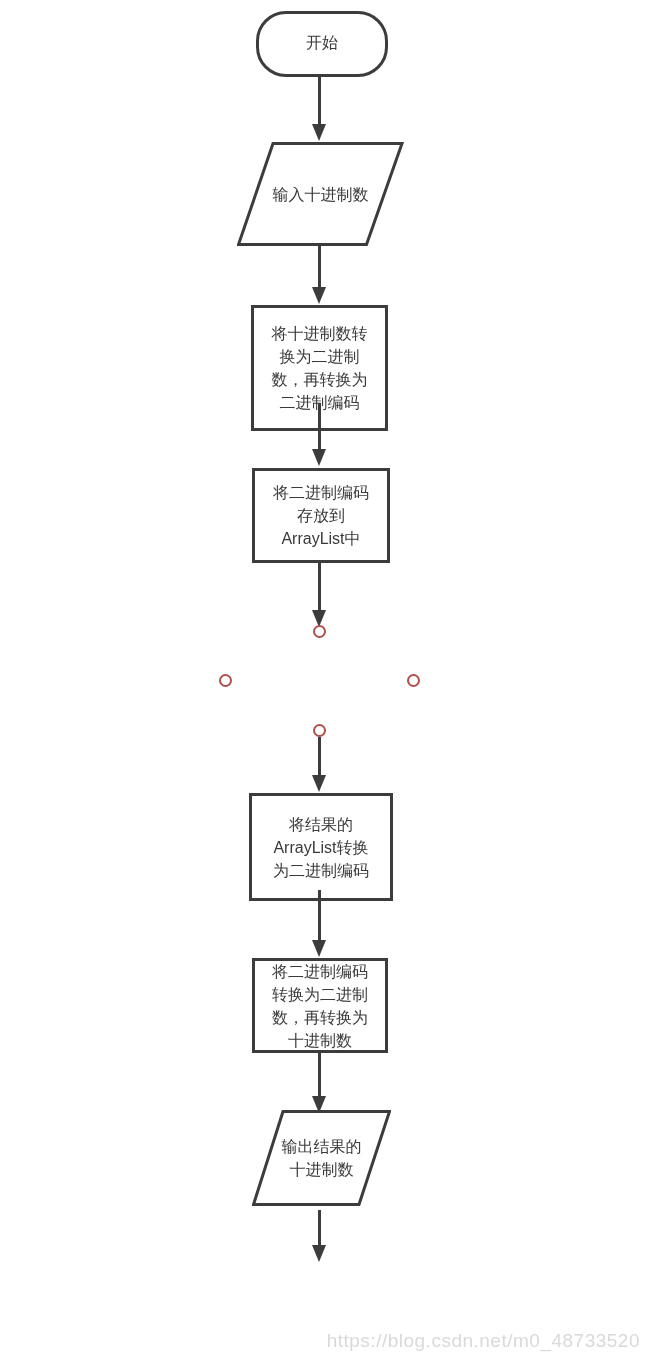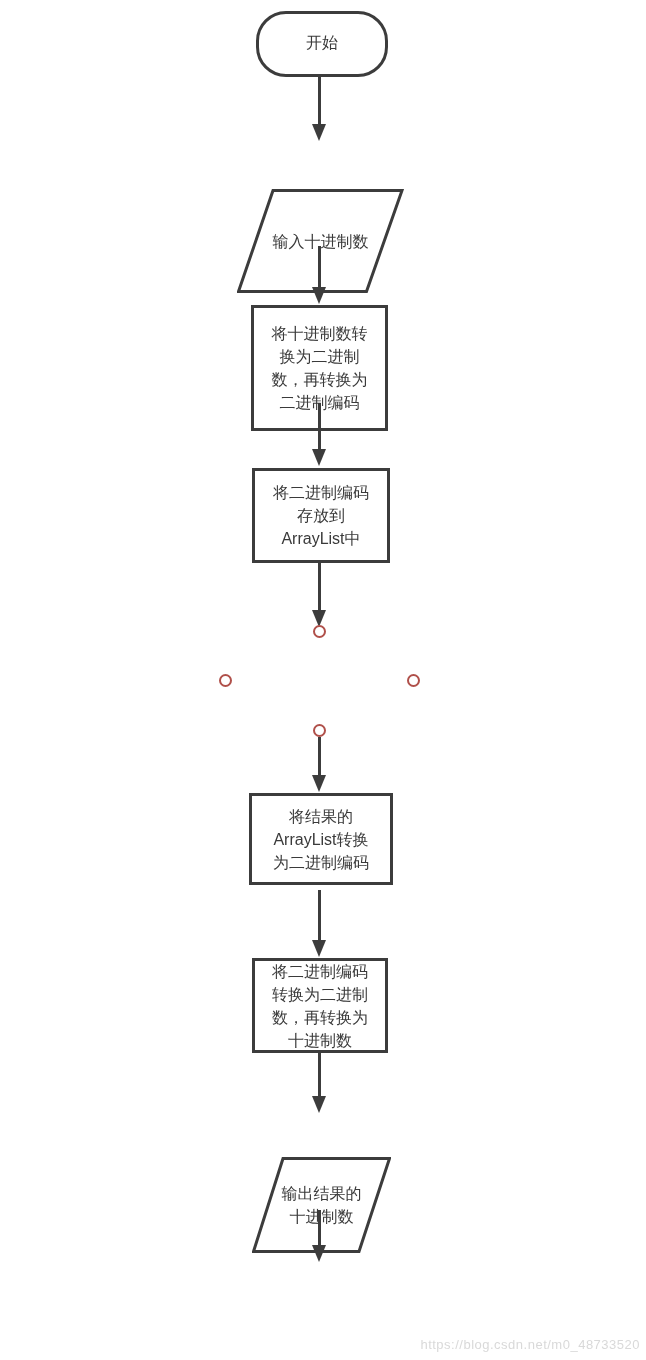--- a/index.html
+++ b/index.html
@@ -34,21 +34,20 @@
     border: 3px solid var(--stroke);
     border-radius: 30px;
     font-family: Liberation Mono, monospace;
   }
   .process {
     border: 3px solid var(--stroke);
   }
   .io {
     background: transparent;
     border: none;
-    margin-top: 47px;
   }
   .io svg { position: absolute; left: 0; top: 0; }
   .io .label { position: relative; }
   .label { white-space: pre-line; }
   .arrow {
     position: absolute;
     width: 14px;
     display: flex;
     flex-direction: column;
     align-items: center;
@@ -70,21 +69,21 @@
     width: 13px;
     height: 13px;
     border: 2px solid var(--anchor);
     border-radius: 50%;
     background: #ffffff;
   }
   .watermark {
     position: absolute;
     right: 6px;
     bottom: 8px;
-    font-size: 13px;
+    font-size: 19px;
     color: var(--watermark);
     letter-spacing: 0.5px;
   }
 </style>
 </head>
 <body>
 
 <div class="canvas">
 
   <div class="node terminator" style="left:256px; top:11px; width:132px; height:66px;">
@@ -134,21 +133,21 @@
   <div class="anchor" style="left:313px; top:625px;"></div>
   <div class="anchor" style="left:219px; top:674px;"></div>
   <div class="anchor" style="left:407px; top:674px;"></div>
   <div class="anchor" style="left:313px; top:724px;"></div>
 
   <div class="arrow" style="left:312px; top:737px; height:55px;">
     <div class="arrow-line"></div>
     <div class="arrow-head"></div>
   </div>
 
-  <div class="node process" style="left:249px; top:793px; width:144px; height:92px;">
+  <div class="node process" style="left:249px; top:793px; width:144px; height:108px;">
     <span class="label">将结果的
 ArrayList转换
 为二进制编码</span>
   </div>
 
   <div class="arrow" style="left:312px; top:890px; height:67px;">
     <div class="arrow-line"></div>
     <div class="arrow-head"></div>
   </div>
 

